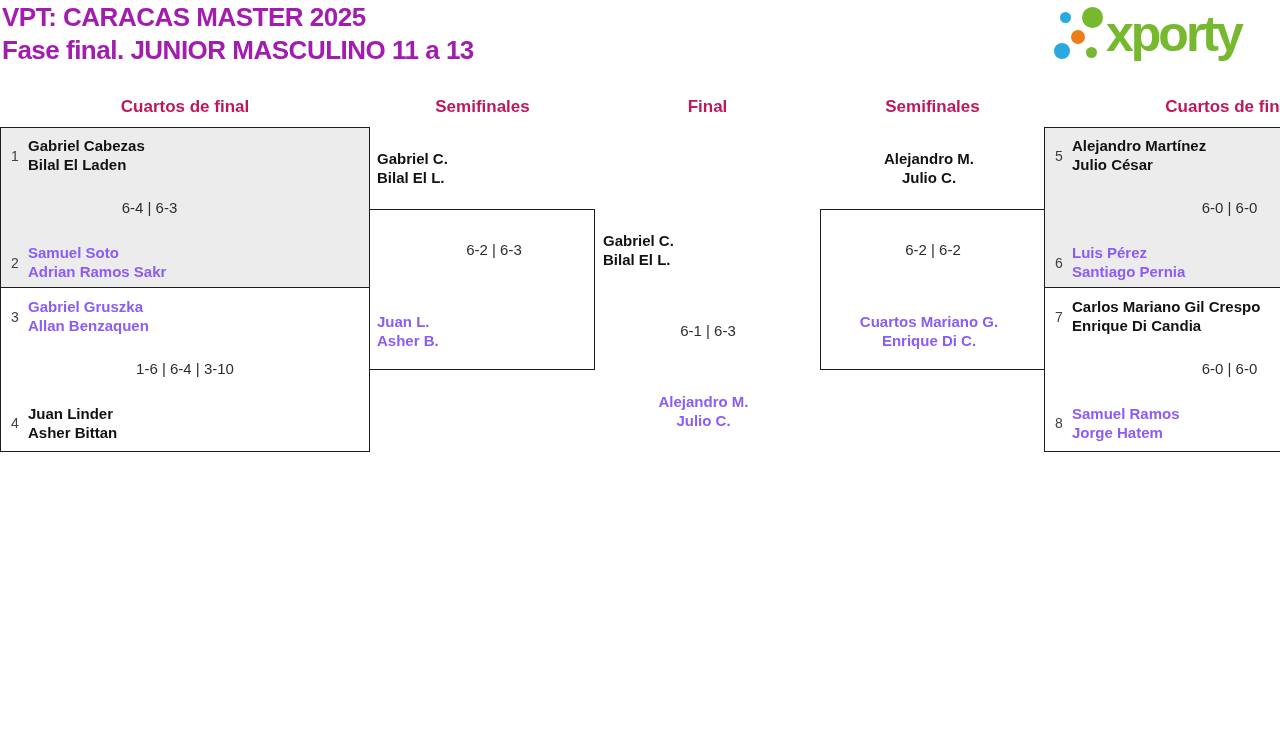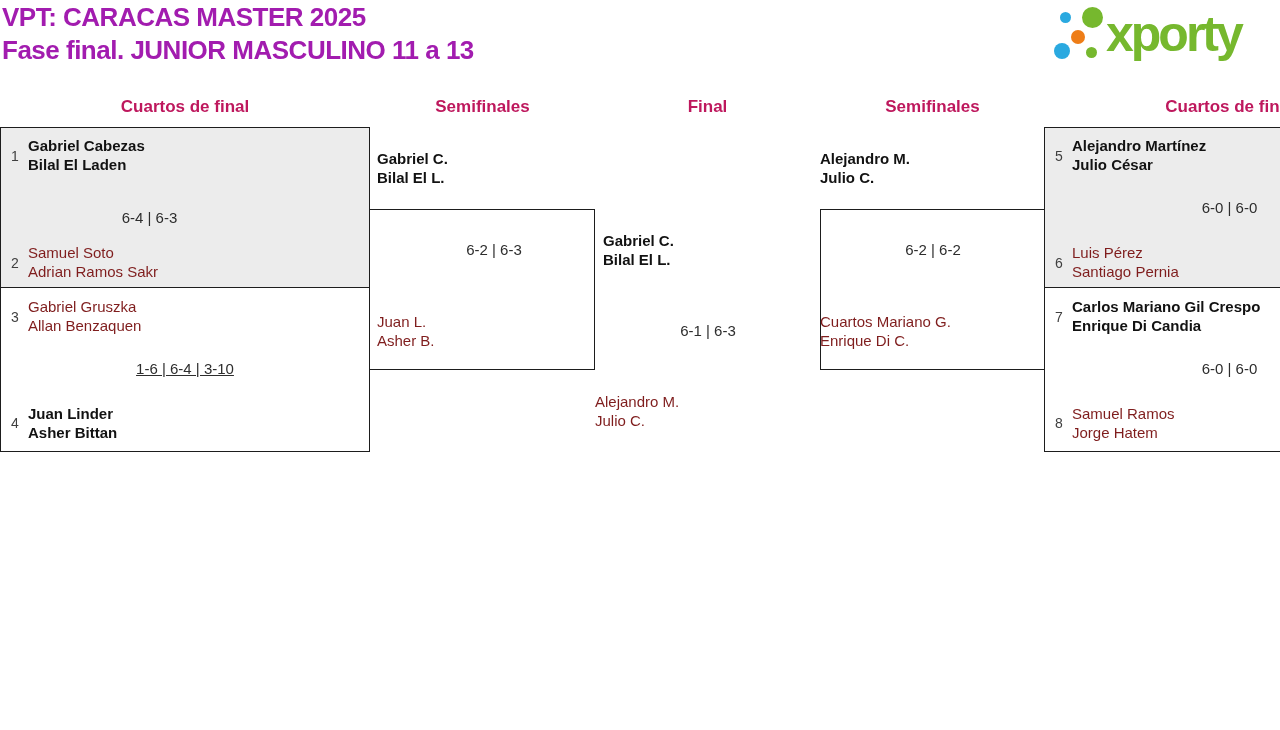--- a/index.html
+++ b/index.html
@@ -34,22 +34,22 @@
   .box.shaded { background:#ececec; }
 
   .seed {
     position:absolute; width:18px; height:38px;
     display:flex; align-items:center; justify-content:center;
     font-size:14px; color:#3f3f3f;
   }
   .team { position:absolute; font-size:15px; line-height:19px; white-space:nowrap; }
   .team span { display:block; }
   .team.winner { font-weight:700; color:#121212; }
-  .team.loser  { font-weight:400; color:#7f1d1d; }
-  .team.alignR { text-align:left; }
+  .team.loser  { font-weight:700; color:#8b5cf6; }
+  .team.alignR { text-align:center; }
   .score {
     position:absolute; text-align:center;
     font-size:15px; color:#2d2d2d; white-space:nowrap;
   }
 </style>
 </head>
 <body>
 
 <div id="app">
 
@@ -78,33 +78,33 @@
   <div class="box" style="left:369px;top:209px;width:226px;height:161px;"></div>
   <div class="box" style="left:820px;top:209px;width:226px;height:161px;"></div>
   <div class="box shaded" style="left:1044px;top:127px;width:371px;height:161px;"></div>
   <div class="box" style="left:1044px;top:287px;width:371px;height:165px;"></div>
 
   <div class="seed" style="left:6px;top:137px;">1</div>
   <div class="team winner" style="left:28px;top:136px;">
     <span>Gabriel Cabezas</span>
     <span>Bilal El Laden</span>
   </div>
-  <div class="score" style="left:0;top:209px;width:299px;">6-4 | 6-3</div>
+  <div class="score" style="left:0;top:199px;width:299px;">6-4 | 6-3</div>
   <div class="seed" style="left:6px;top:244px;">2</div>
   <div class="team loser" style="left:28px;top:243px;">
     <span>Samuel Soto</span>
     <span>Adrian Ramos Sakr</span>
   </div>
 
   <div class="seed" style="left:6px;top:298px;">3</div>
   <div class="team loser" style="left:28px;top:297px;">
     <span>Gabriel Gruszka</span>
     <span>Allan Benzaquen</span>
   </div>
-  <div class="score" style="left:0;top:360px;width:370px;text-decoration:underline;">1-6 | 6-4 | 3-10</div>
+  <div class="score" style="left:0;top:360px;width:370px;">1-6 | 6-4 | 3-10</div>
   <div class="seed" style="left:6px;top:404px;">4</div>
   <div class="team winner" style="left:28px;top:404px;">
     <span>Juan Linder</span>
     <span>Asher Bittan</span>
   </div>
 
   <div class="team winner" style="left:377px;top:149px;">
     <span>Gabriel C.</span>
     <span>Bilal El L.</span>
   </div>

